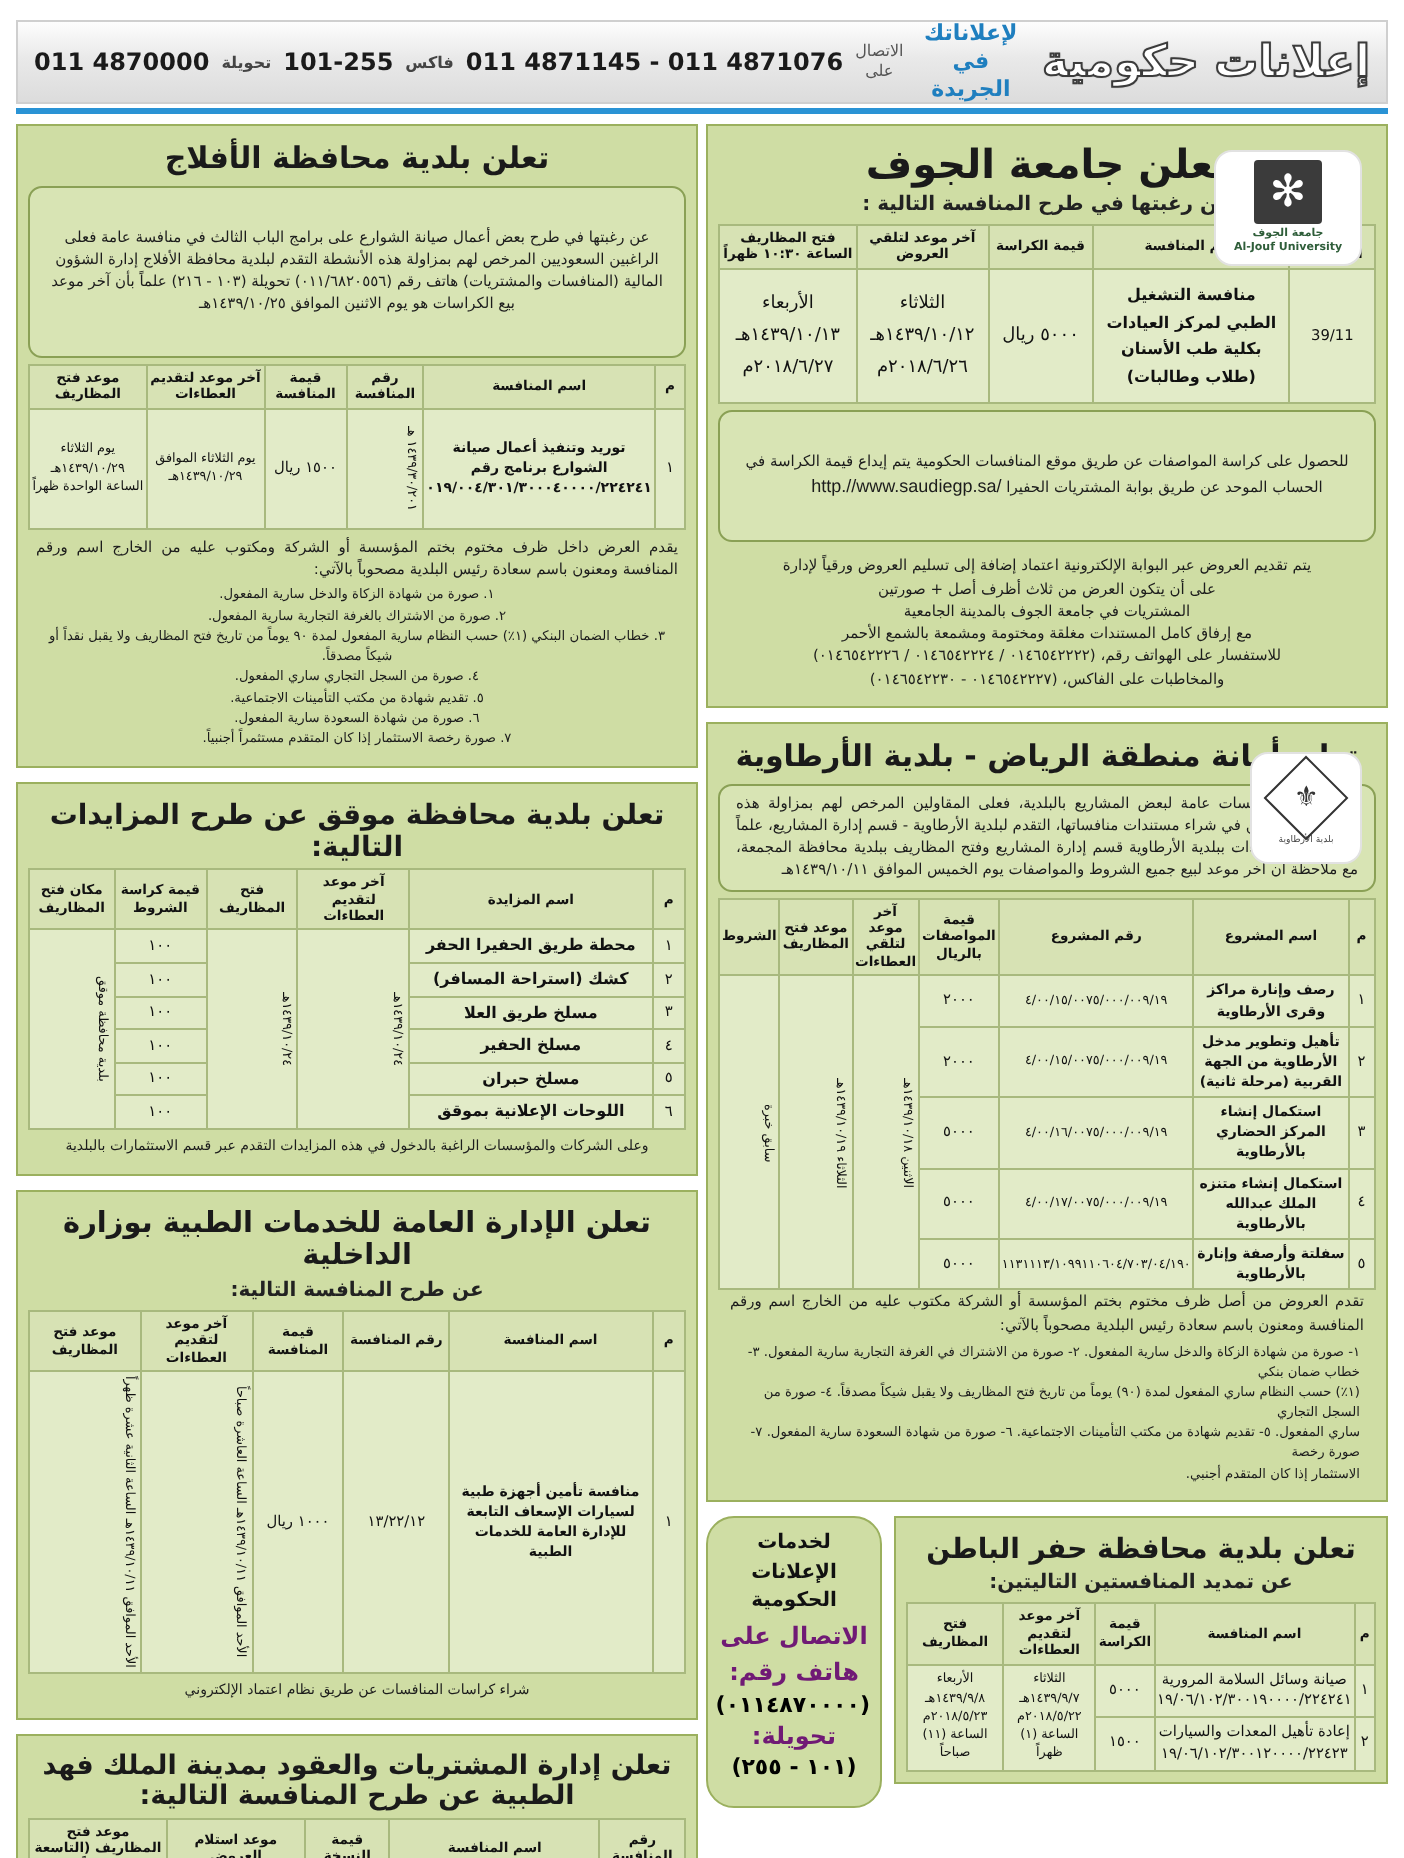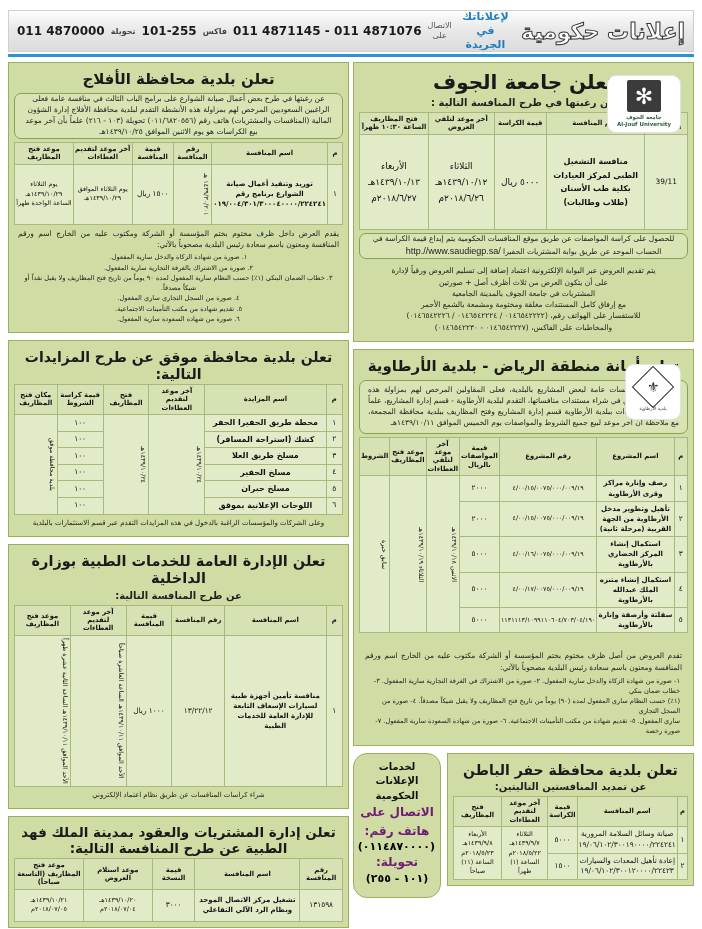--- a/index.html
+++ b/index.html
@@ -58,21 +58,21 @@
     font-size: 20px; font-weight: bold; color: #1a1a1a;
     text-align: center; line-height: 1.15; padding: 3px 2px 2px;
     letter-spacing: -0.3px;
   }
   .blk-title.sm { font-size: 15px; }
   .blk-title.xs { font-size: 13px; }
   .blk-sub { font-size: 10px; font-weight: bold; text-align: center; padding: 1px 2px 4px; color:#222;}
 
   .rounded-note {
     border: 1px solid #8aa055; border-radius: 7px;
-    background: #d8e4b4; padding: 0 6px;
+    background: #d8e4b4; padding: 20px 6px;
     font-size: 7.5px; line-height: 1.45; text-align: center; color: #1c1c1c;
     margin: 3px 0;
   }
   .plain-note {
     font-size: 7.5px; line-height: 1.5; text-align: center; color:#1c1c1c; padding: 3px 4px;
   }
   .plain-note.just { text-align: justify; }
   .note-list { font-size:6.6px; line-height:1.5; color:#1c1c1c; padding: 3px 8px 2px; }
   .note-list div { margin-bottom: 0.5px; }
 
@@ -83,21 +83,21 @@
     color: #111; padding: 2px 1px;
   }
   table.t th { font-size: 6.8px; font-weight: bold; background: #d7e2b4; line-height: 1.25; }
   table.t td { font-size: 7.4px; line-height: 1.45; }
   table.t td.name { font-weight: bold; font-size: 8px; }
   table.t td.small { font-size: 6.4px; }
   .vert { writing-mode: vertical-rl; text-orientation: mixed; white-space: nowrap; font-size:6.4px;}
 
   
   .jouf-tbl td { height: 26px; }
-  .jouf-tbl td.name { font-size: 10px; line-height: 1.7; padding: 20px 3px; }
+  .jouf-tbl td.name { font-size: 10px; line-height: 1.7; padding: 6px 3px; }
   .jouf-tbl td.big  { font-size: 9px; line-height: 1.8; }
   .jouf-tbl th { font-size: 8px; padding: 5px 1px; }
 
   
   .logo-box {
     position: absolute; background: #ffffff; border-radius: 9px;
     display: flex; flex-direction: column; align-items: center; justify-content: center;
     border: 1px solid #e2e2e2;
   }
   .logo-jouf { top: 12px; right: 12px; width: 74px; height: 58px; }
@@ -263,25 +263,26 @@
         </tr>
         <tr>
           <td>٥</td>
           <td class="name" style="font-size:7px">سفلتة وأرصفة وإنارة بالأرطاوية</td>
           <td class="small">١١٣١١١٣/١٠٩٩١١٠٦٠٤/٧٠٣/٠٤/١٩٠</td>
           <td>٥٠٠٠</td>
         </tr>
       </tbody>
         </table>
 
-      <div class="plain-note just" style="padding:17px 6px 1px">تقدم العروض من أصل ظرف مختوم بختم المؤسسة أو الشركة مكتوب عليه من الخارج اسم ورقم المنافسة ومعنون باسم سعادة رئيس البلدية مصحوباً بالآتي:</div>
+      <div class="plain-note just" style="padding:0 6px 1px">تقدم العروض من أصل ظرف مختوم بختم المؤسسة أو الشركة مكتوب عليه من الخارج اسم ورقم المنافسة ومعنون باسم سعادة رئيس البلدية مصحوباً بالآتي:</div>
       <div class="note-list">
         <div>١- صورة من شهادة الزكاة والدخل سارية المفعول.  ٢- صورة من الاشتراك في الغرفة التجارية سارية المفعول.  ٣- خطاب ضمان بنكي</div>
         <div>(١٪) حسب النظام ساري المفعول لمدة (٩٠) يوماً من تاريخ فتح المظاريف ولا يقبل شيكاً مصدقاً.  ٤- صورة من السجل التجاري</div>
         <div>ساري المفعول.  ٥- تقديم شهادة من مكتب التأمينات الاجتماعية.  ٦- صورة من شهادة السعودة سارية المفعول.  ٧- صورة رخصة</div>
+        <div>الاستثمار إذا كان المتقدم أجنبي.</div>
       </div>
     </div>
 
     <div class="row-flex">
       <div class="block" style="flex:1;margin-bottom:12px">
         <div class="blk-title sm" style="font-size:14px">تعلن بلدية محافظة حفر الباطن</div>
         <div class="blk-sub">عن تمديد المنافستين التاليتين:</div>
         <table class="t">
           <tbody>
               <tr>
@@ -355,20 +356,21 @@
         </table>
 
       <div class="plain-note just" style="padding:3px 4px 0">يقدم العرض داخل ظرف مختوم بختم المؤسسة أو الشركة ومكتوب عليه من الخارج اسم ورقم المنافسة ومعنون باسم سعادة رئيس البلدية مصحوباً بالآتي:</div>
       <div class="note-list" style="text-align:center">
         <div>١. صورة من شهادة الزكاة والدخل سارية المفعول.</div>
         <div>٢. صورة من الاشتراك بالغرفة التجارية سارية المفعول.</div>
         <div>٣. خطاب الضمان البنكي (١٪) حسب النظام سارية المفعول لمدة ٩٠ يوماً من تاريخ فتح المظاريف ولا يقبل نقداً أو شيكاً مصدقاً.</div>
         <div>٤. صورة من السجل التجاري ساري المفعول.</div>
         <div>٥. تقديم شهادة من مكتب التأمينات الاجتماعية.</div>
         <div>٦. صورة من شهادة السعودة سارية المفعول.</div>
+        <div>٧. صورة رخصة الاستثمار إذا كان المتقدم مستثمراً أجنبياً.</div>
       </div>
     </div>
 
     <div class="block">
       <div class="blk-title xs" style="font-size:14px">تعلن بلدية محافظة موقق عن طرح المزايدات التالية:</div>
       <table class="t">
         <tbody>
             <tr>
           <th style="width:5%">م</th>
           <th style="width:37%">اسم المزايدة</th>

